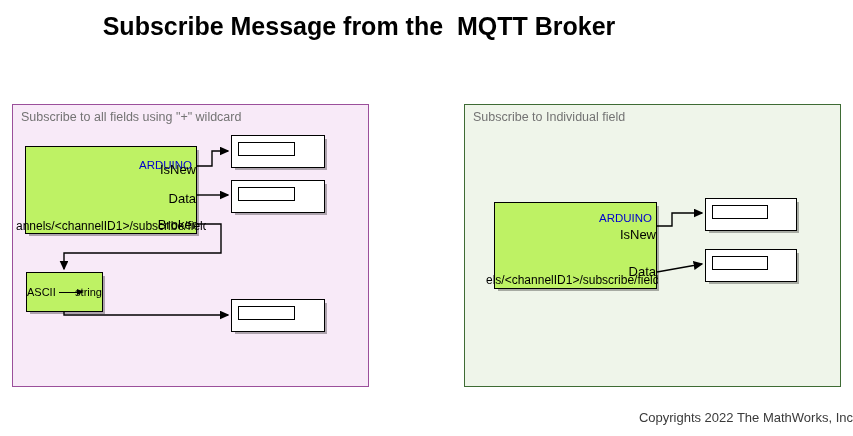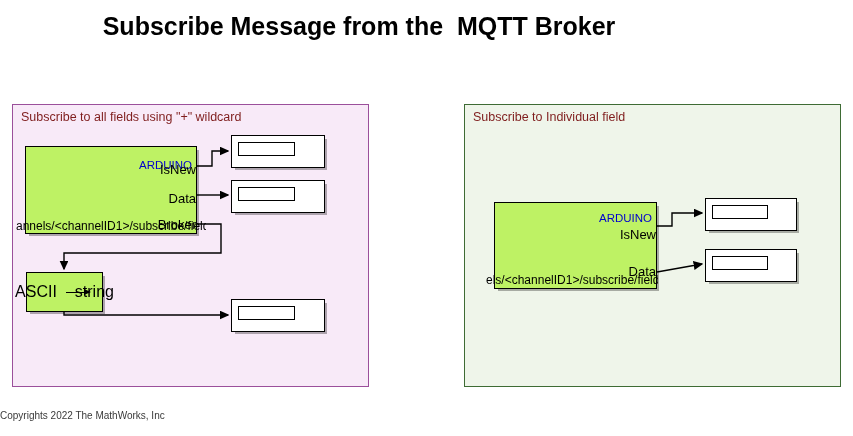--- a/index.html
+++ b/index.html
@@ -33,37 +33,37 @@
     letter-spacing: 0px;
     white-space: pre;
     color: #000;
   }
   
   .footer {
     position: absolute;
     left: 0;
     top: 410px;
     width: 853px;
-    text-align: left;
-    font-size: 10px;
+    text-align: right;
+    font-size: 13px;
     color: #3a3a3a;
   }
   
   .area {
     position: absolute;
     box-sizing: border-box;
     border-width: 1px;
     border-style: solid;
   }
   .area-label {
     position: absolute;
     left: 8px;
     top: 5px;
     font-size: 12.5px;
-    color: #7f1d1d;
+    color: #737373;
     white-space: nowrap;
   }
   #area-left {
     left: 12px;
     top: 104px;
     width: 357px;
     height: 283px;
     background: #f8eaf8;
     border-color: #9b4f9b;
   }
@@ -126,22 +126,22 @@
     height: 40px;
   }
   .ascii-inner {
     position: absolute;
     left: 0; top: 0;
     width: 100%;
     height: 100%;
     display: flex;
     align-items: center;
     justify-content: center;
-    gap: 9px;
-    font-size: 16px;
+    gap: 3px;
+    font-size: 11px;
     color: #000;
     white-space: nowrap;
   }
   .ascii-arrow {
     display: inline-block;
     width: 26px;
     height: 7px;
     position: relative;
   }
   .ascii-arrow::before {

